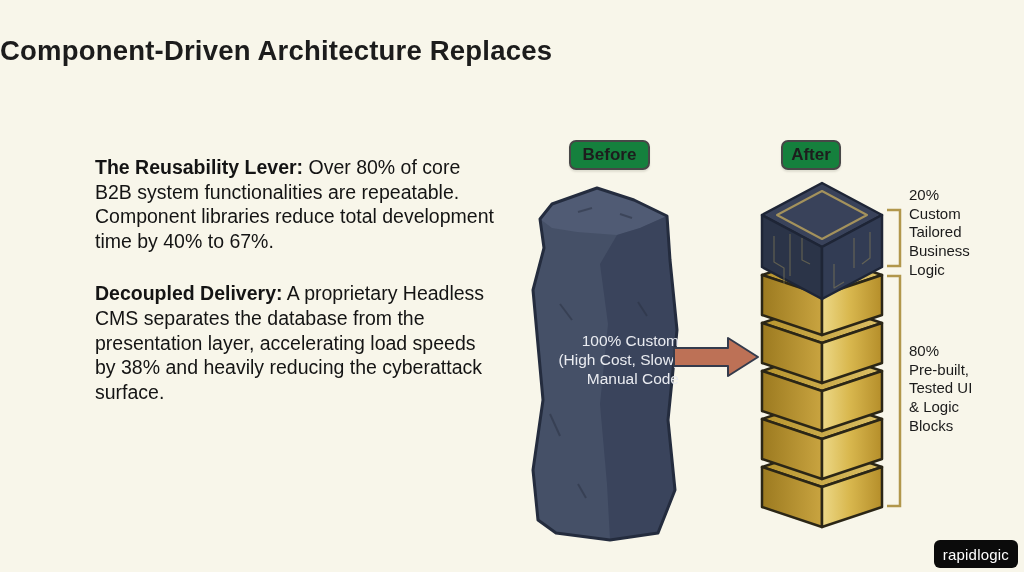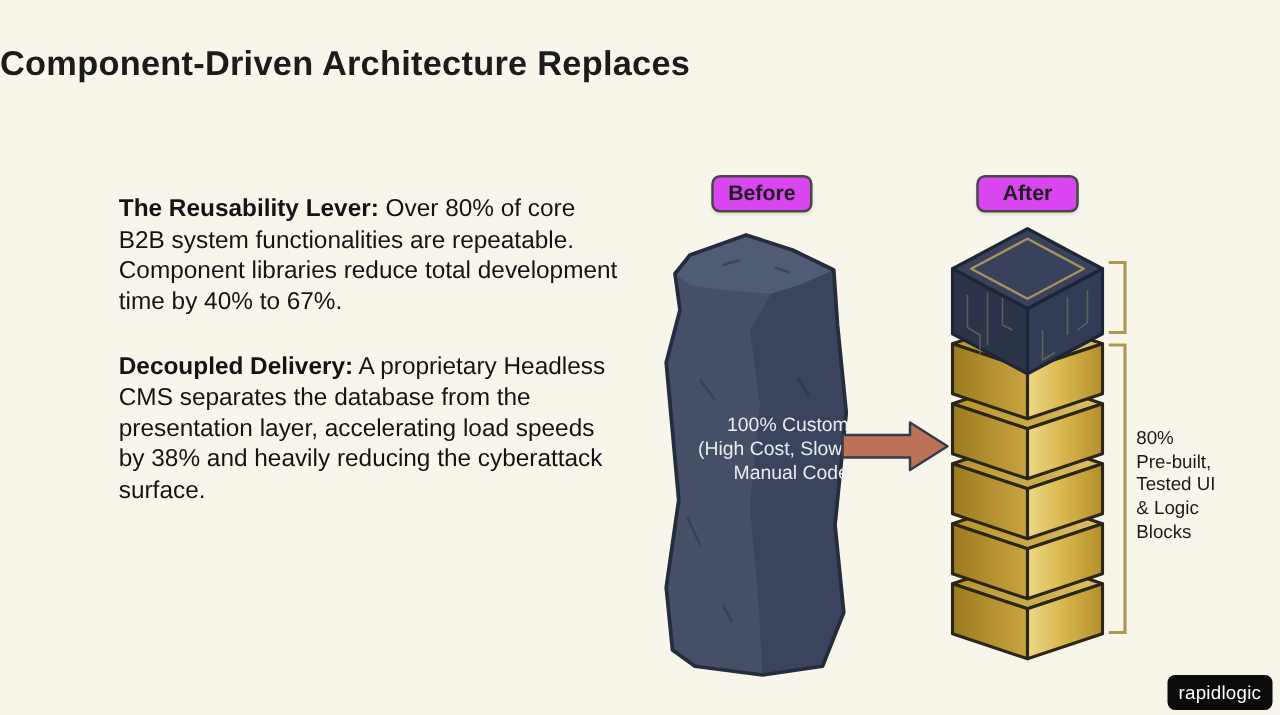--- a/index.html
+++ b/index.html
@@ -15,27 +15,27 @@
     font-weight:600; color:#1c1c1c; letter-spacing:.2px;
   }
   .bullets {
     position:absolute; left:95px; top:155px; width:400px;
     font-size:19.5px; line-height:24.6px; color:#141414;
   }
   .bullets p { margin:0 0 28px 0; }
   .bullets b { font-weight:700; }
   .pill {
     position:absolute; box-sizing:border-box; height:30px;
-    border:2px solid #474747; border-radius:7px; background:#d946ef;
+    border:2px solid #474747; border-radius:7px; background:#15803d;
     display:flex; align-items:center; justify-content:center;
     font-size:17px; font-weight:700; color:#1d1d1d;
     box-shadow:0 2px 2px rgba(60,60,40,.12);
   }
   #before-pill { left:569px; top:140px; width:81px; }
-  #after-pill  { left:781px; top:140px; width:82px; }
+  #after-pill  { left:781px; top:140px; width:60px; }
   .illus { position:absolute; }
   #monolith-svg { left:520px; top:184px; }
   #arrow-svg    { left:670px; top:330px; }
   #stack-svg    { left:750px; top:176px; }
   .mono-caption {
     position:absolute; left:538px; top:331px; width:141px;
     text-align:right; font-size:15.5px; line-height:19px;
     font-weight:500; color:#e9ebf0;
   }
   .annotation {
@@ -150,20 +150,27 @@
         <path d="M84,88 L84,112 L94,106"></path>
         <path d="M104,62 L104,92"></path>
         <path d="M120,56 L120,82 L112,88"></path>
       </g>
     </g>
 
     <path d="M137,34 H150 V90 H137" fill="none" stroke="#b1974c" stroke-width="2.5"></path>
     <path d="M137,100 H150 V330 H137" fill="none" stroke="#b1974c" stroke-width="2.5"></path>
   </svg>
 
+  <div class="annotation" id="anno-top">
+    <div>20%</div>
+    <div>Custom</div>
+    <div>Tailored</div>
+    <div>Business</div>
+    <div>Logic</div>
+  </div>
   <div class="annotation" id="anno-bottom">
     <div>80%</div>
     <div>Pre-built,</div>
     <div>Tested UI</div>
     <div>&amp; Logic</div>
     <div>Blocks</div>
   </div>
 
   <div class="watermark">rapidlogic</div>
 

